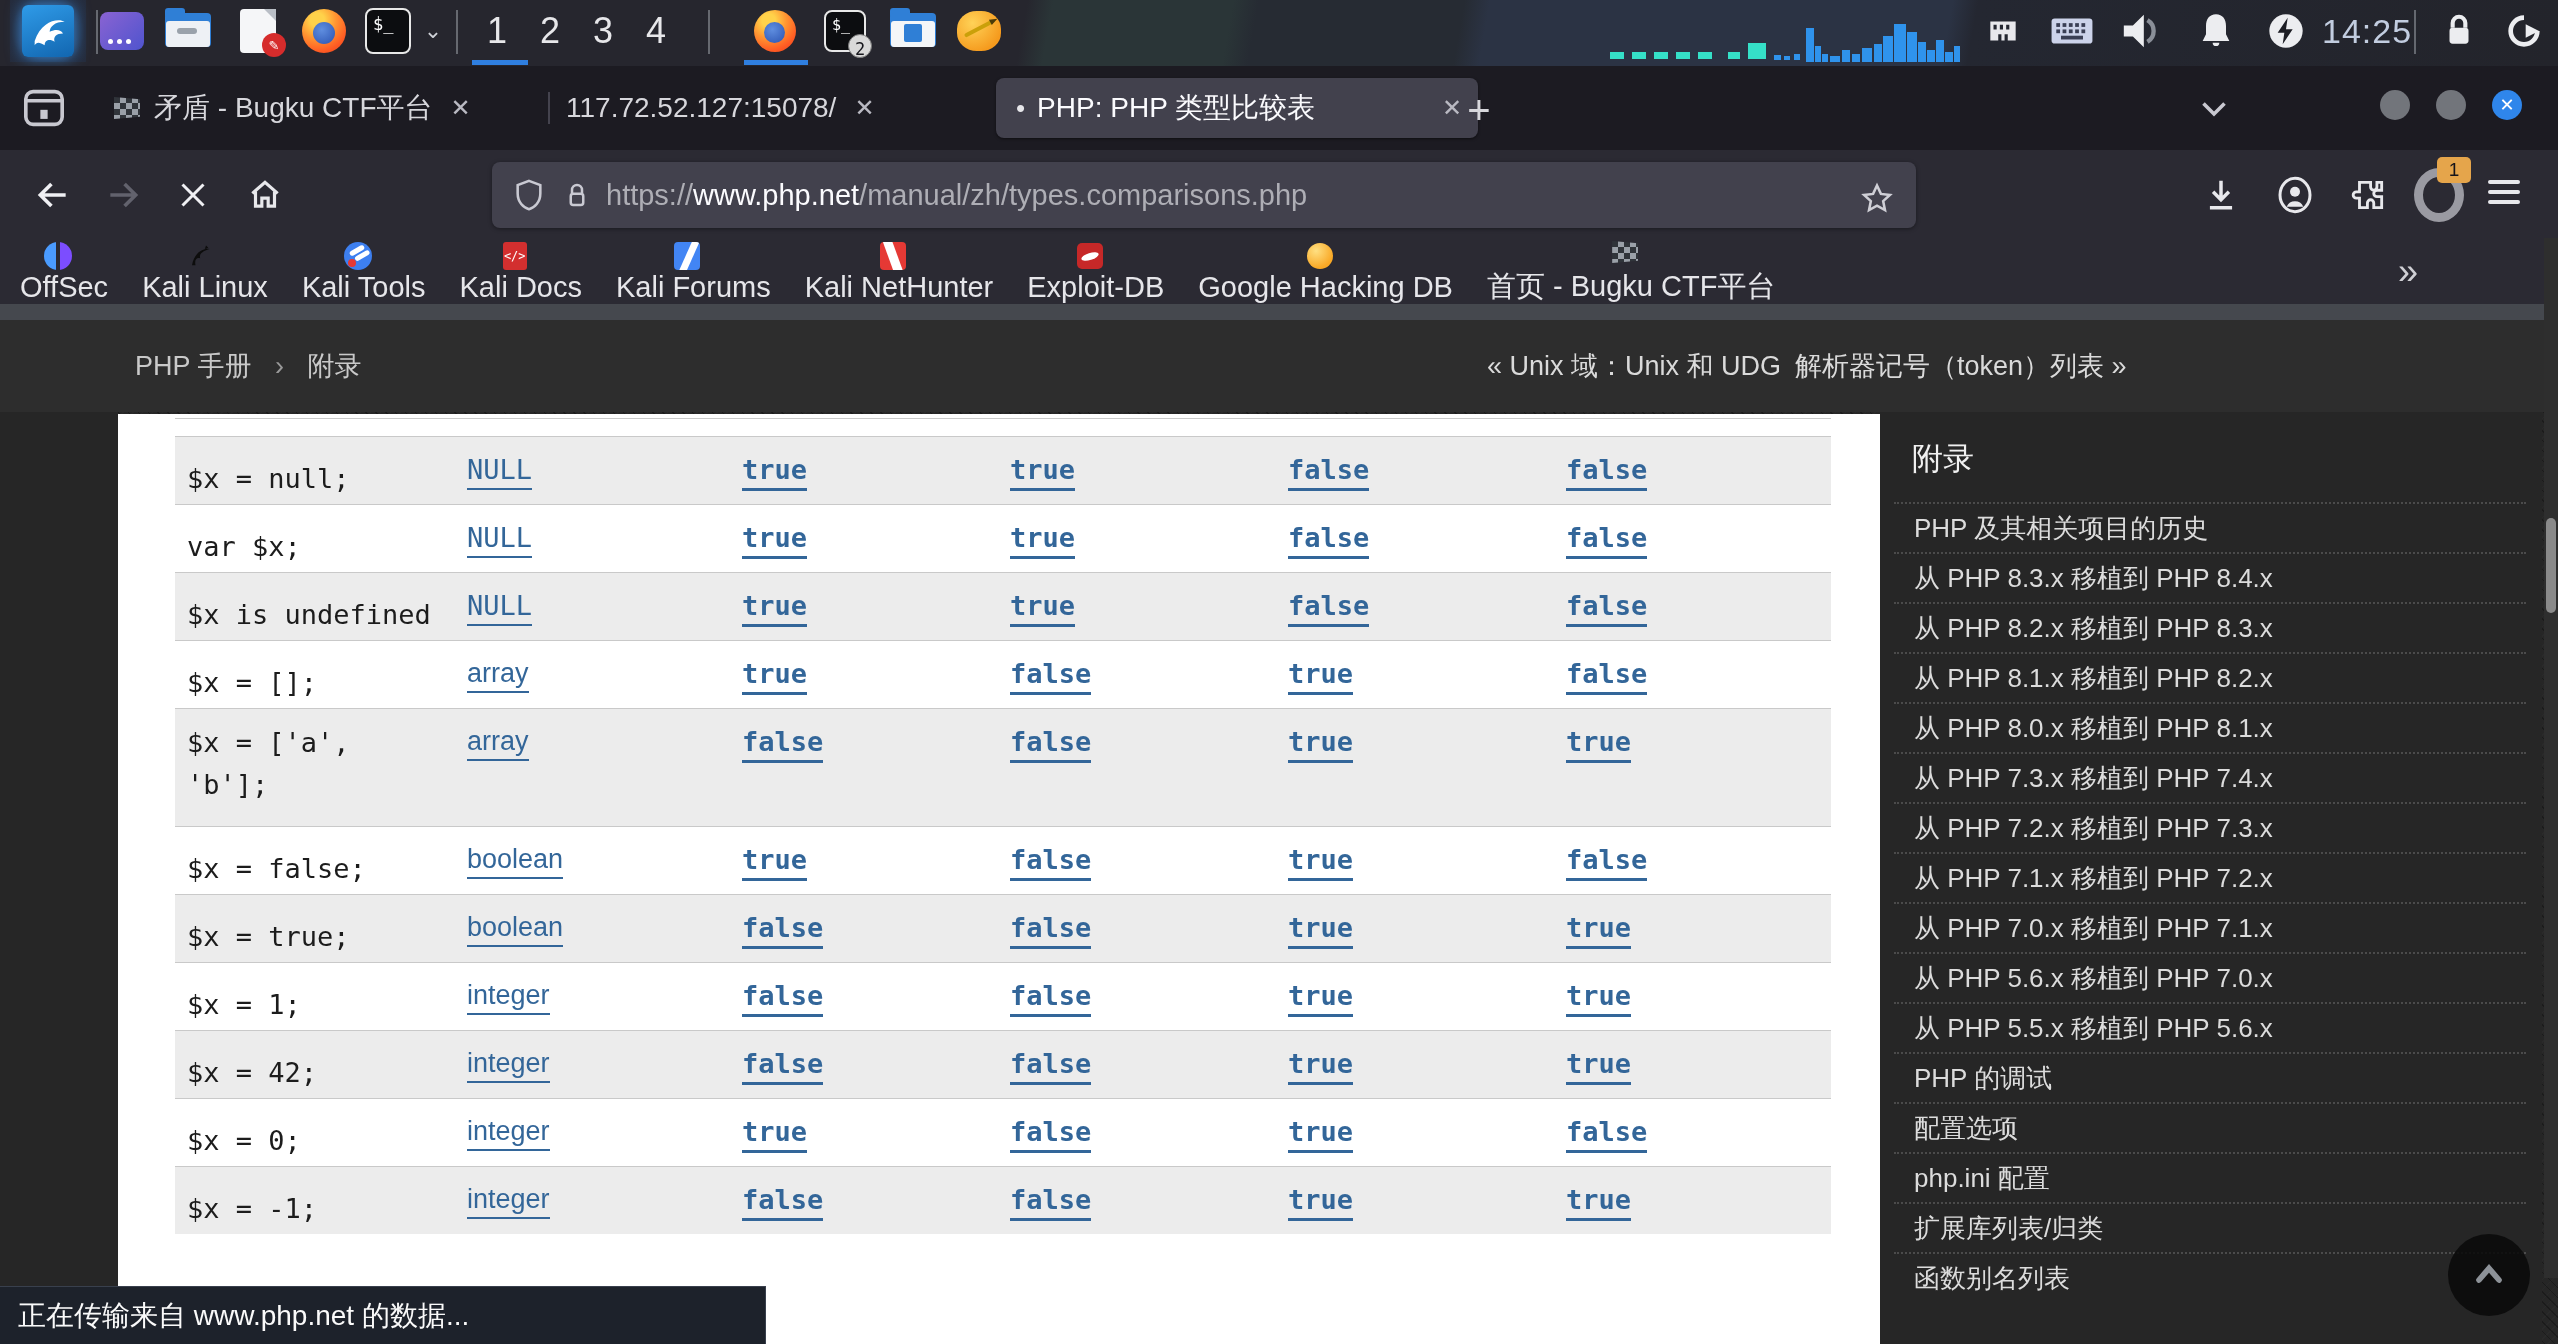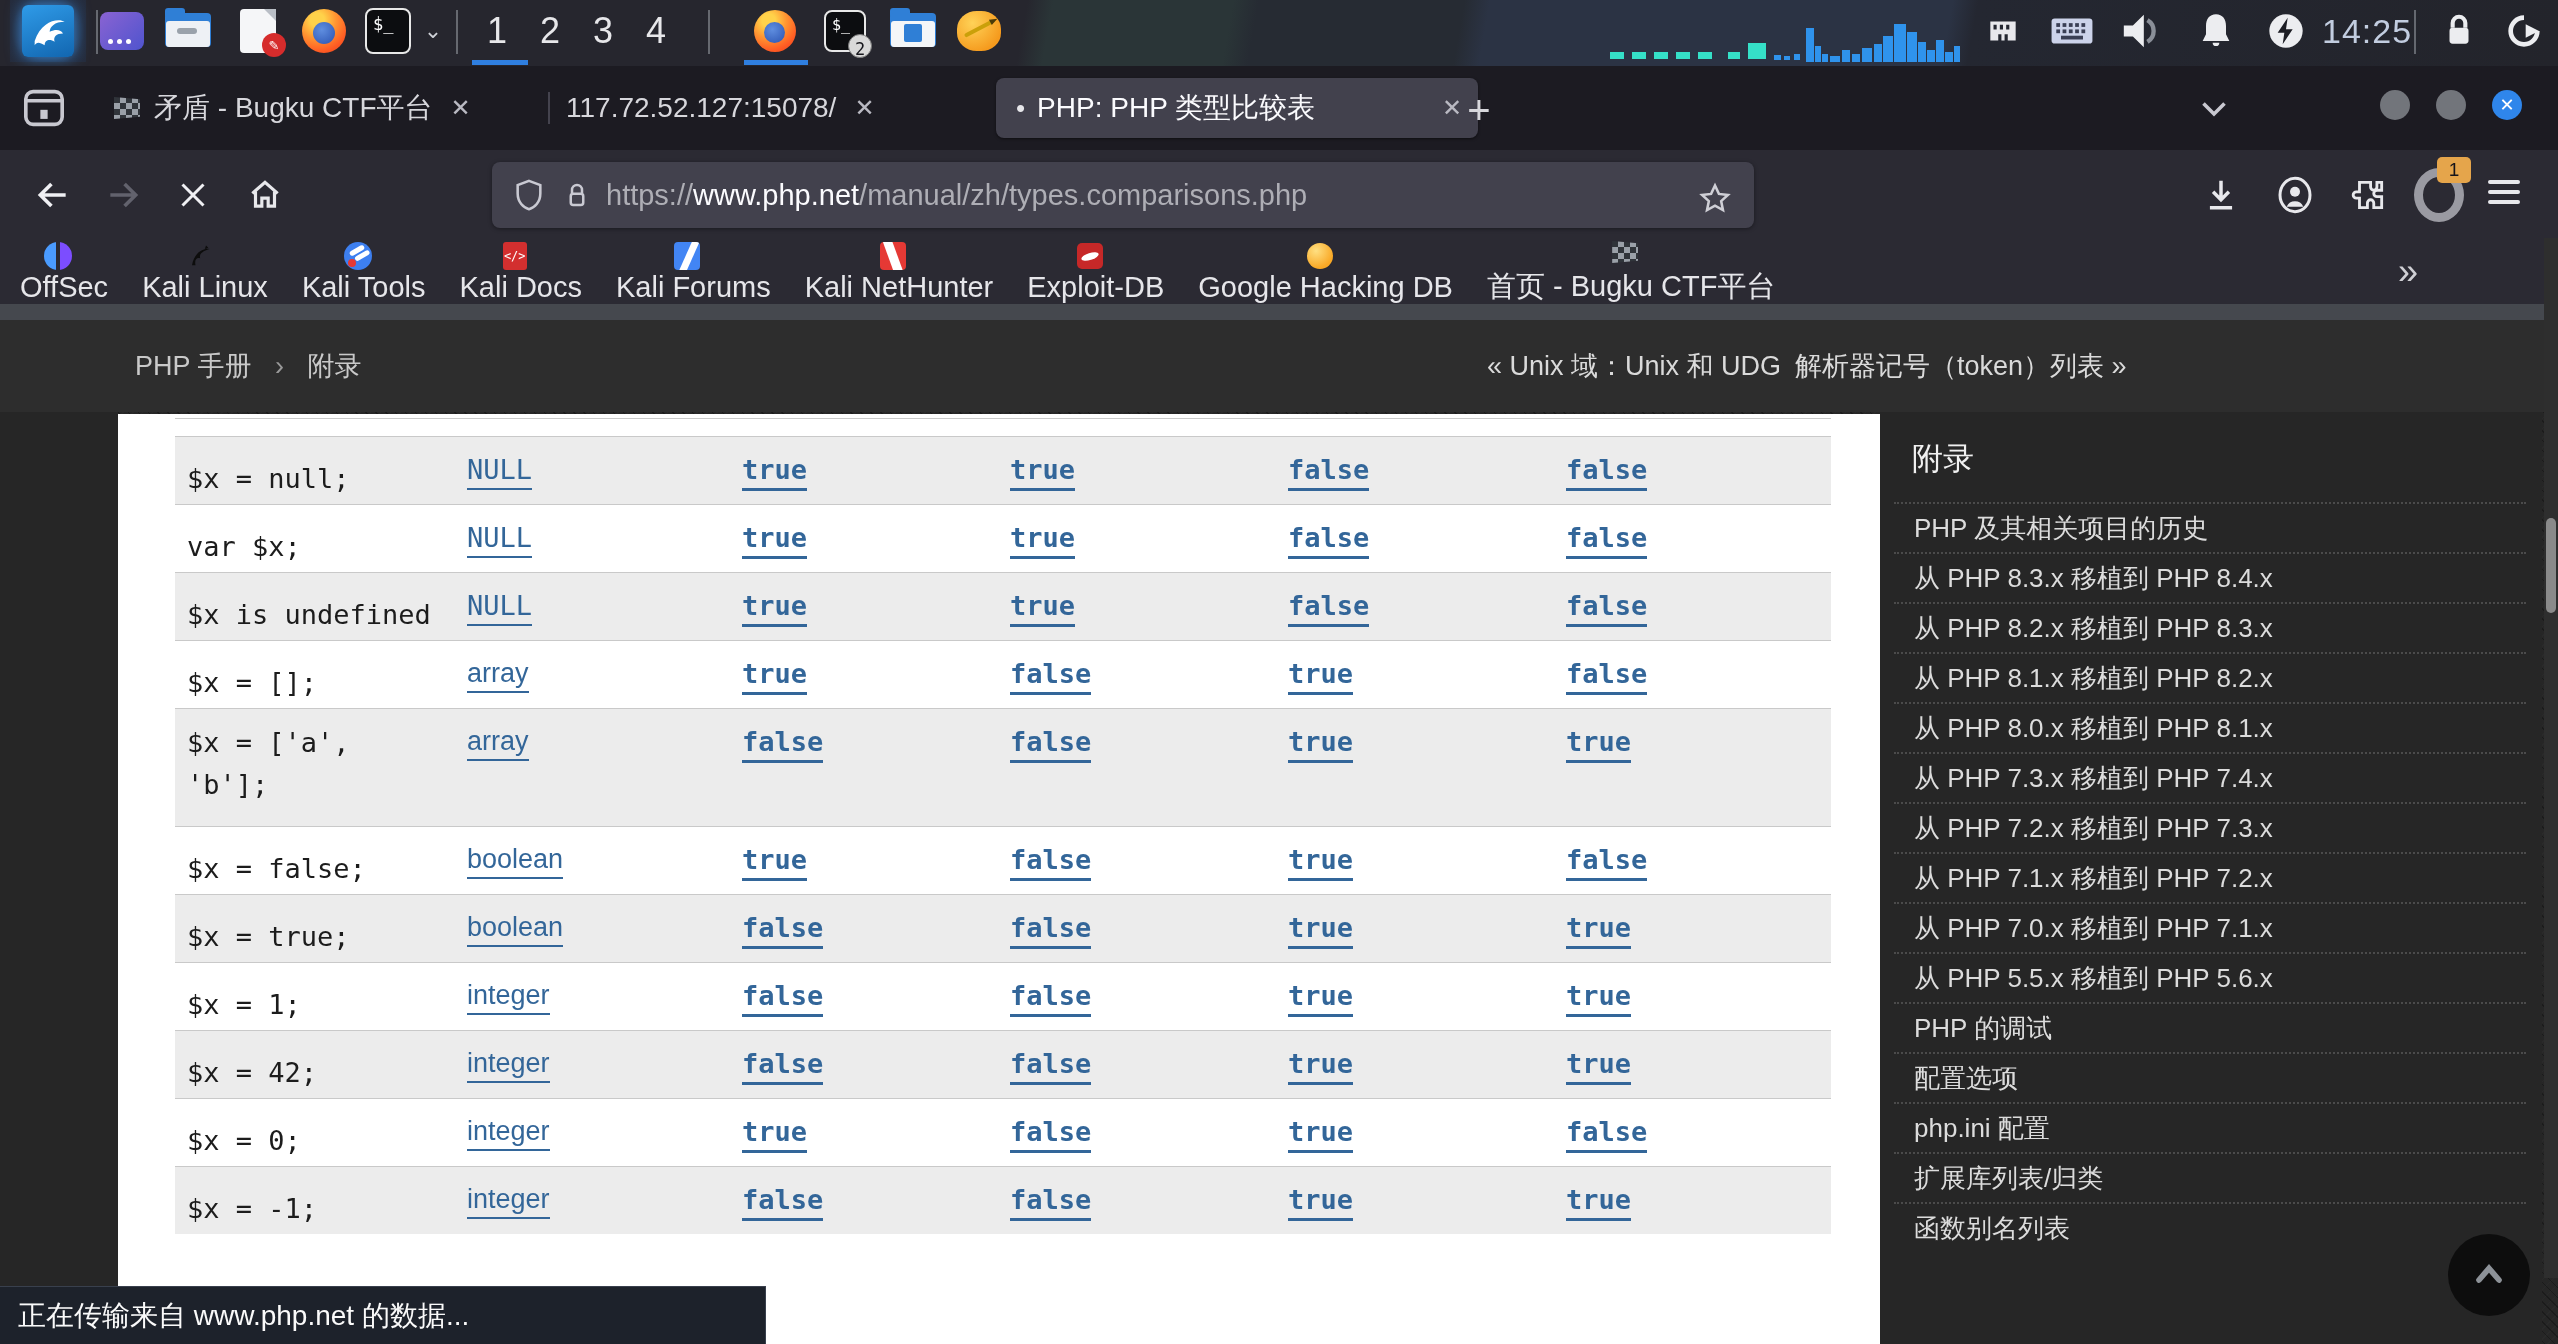--- a/index.html
+++ b/index.html
@@ -56,21 +56,21 @@
   .tab .dot{margin-right:12px;font-size:26px;color:#e6e6ea;}
   .fade{position:absolute;right:54px;top:6px;width:56px;height:48px;background:linear-gradient(90deg,rgba(66,65,77,0),#42414d 80%);}
   .newtab{position:absolute;left:1456px;top:22px;width:46px;height:44px;color:#d7d7dc;font-size:40px;display:flex;align-items:center;justify-content:center;border-radius:6px;}
   .alltabs{position:absolute;left:2196px;top:24px;color:#c8c8d0;}
   .winbtns{position:absolute;right:36px;top:24px;display:flex;gap:26px;align-items:center;}
   .wdot{width:30px;height:30px;border-radius:50%;background:#72757b;}
   .wdot.close{background:#2f86eb;color:#fff;font-size:18px;display:flex;align-items:center;justify-content:center;}
 
   .navbar{position:absolute;left:0;top:84px;width:2558px;height:90px;background:#2b2a33;border-bottom:1px solid #1a1922;}
   .navico{position:absolute;top:20px;width:50px;height:50px;display:flex;align-items:center;justify-content:center;border-radius:6px;}
-  .urlbar{position:absolute;left:492px;top:12px;width:1262px;height:66px;background:#42414d;border-radius:8px;display:flex;align-items:center;box-shadow:0 1px 4px rgba(0,0,0,.4);}
+  .urlbar{position:absolute;left:492px;top:12px;width:1424px;height:66px;background:#42414d;border-radius:8px;display:flex;align-items:center;box-shadow:0 1px 4px rgba(0,0,0,.4);}
   .url{font-size:29px;color:#aeaeb5;white-space:nowrap;margin-left:14px;}
   .url b{color:#fbfbfe;font-weight:normal;}
   .star{position:absolute;right:14px;top:12px;}
   .donut{width:36px;height:36px;border-radius:50%;border:9px solid #9a9aa2;position:relative;}
   .donut .nbadge{position:absolute;right:-16px;top:-20px;min-width:26px;height:26px;border-radius:5px;background:#e5a54b;color:#15141a;
     font-size:19px;display:flex;align-items:center;justify-content:center;padding:0 4px;}
   .burger div{width:32px;height:4px;background:#e8e8ec;margin:6px 0;border-radius:2px;}
 
   .bmbar{position:absolute;left:0;top:174px;width:2558px;height:64px;background:#2b2a33;display:flex;align-items:center;}
   .bm{display:flex;align-items:center;margin-left:34px;color:#e6e6ea;font-size:29px;white-space:nowrap;flex-direction:column;}
@@ -619,20 +619,21 @@
           <ul class="sb-list">
             <li>PHP 及其相关项目的历史</li>
             <li>从 PHP 8.3.x 移植到 PHP 8.4.x</li>
             <li>从 PHP 8.2.x 移植到 PHP 8.3.x</li>
             <li>从 PHP 8.1.x 移植到 PHP 8.2.x</li>
             <li>从 PHP 8.0.x 移植到 PHP 8.1.x</li>
             <li>从 PHP 7.3.x 移植到 PHP 7.4.x</li>
             <li>从 PHP 7.2.x 移植到 PHP 7.3.x</li>
             <li>从 PHP 7.1.x 移植到 PHP 7.2.x</li>
             <li>从 PHP 7.0.x 移植到 PHP 7.1.x</li>
+            <li>从 PHP 5.6.x 移植到 PHP 7.0.x</li>
             <li>从 PHP 5.5.x 移植到 PHP 5.6.x</li>
             <li>PHP 的调试</li>
             <li>配置选项</li>
             <li>php.ini 配置</li>
             <li>扩展库列表/归类</li>
             <li>函数别名列表</li>
 
           </ul>
         </div>
       </div>

